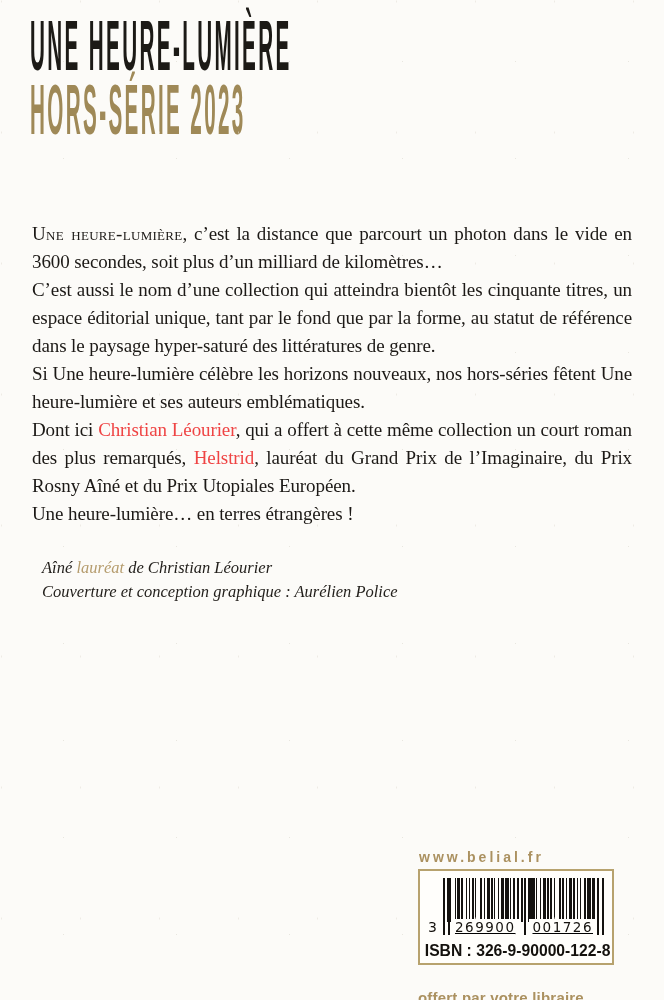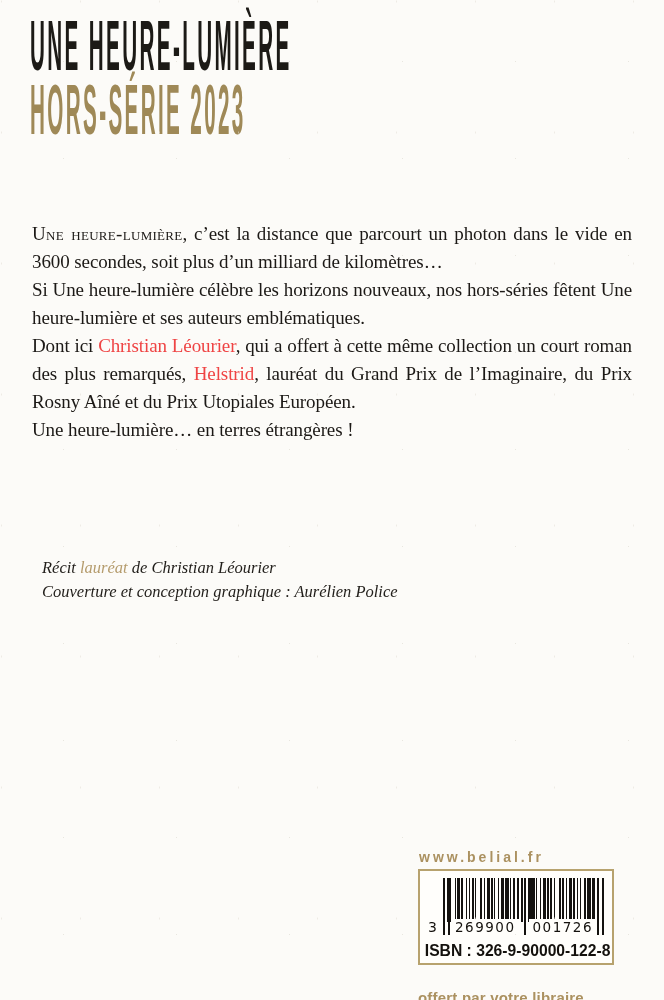--- a/index.html
+++ b/index.html
@@ -112,20 +112,21 @@
   .guard {
     position: absolute; top: 0; height: 57px; width: 7px;
     background: linear-gradient(90deg, #14120f 0 2px, transparent 2px 5px, #14120f 5px 7px);
   }
   .g-left  { left: 15px; }
   .g-mid   { left: 96px; }
   .g-right { right: 0; }
   .digits-row {
     position: absolute; left: 15px; right: 0; top: 41px; height: 18px;
     display: flex;
+    text-decoration: underline;
   }
   .digits-row .sp { flex: none; }
   .sp1 { width: 8px; } .sp2 { width: 9px; } .sp3 { width: 7px; }
   .dg {
     flex: 1;
     background: #fffefb;
     font-family: "DejaVu Sans", sans-serif;
     font-size: 13.5px; line-height: 17px;
     letter-spacing: 1.5px;
     color: #14110d;
@@ -165,27 +166,28 @@
 </head>
 <body>
 
 <div class="page">
 
   <div class="title-line title-main">UNE HEURE-LUMIÈRE</div>
   <div class="title-line title-sub">HORS-SÉRIE 2023</div>
 
   <div class="blurb">
     <p><span class="sc">Une heure-lumière</span><span>, c’est la distance que parcourt un photon dans le vide en 3600 secondes, soit plus d’un milliard de kilomètres…</span></p>
+    <p>C’est aussi le nom d’une collection qui atteindra bientôt les cinquante titres, un espace éditorial unique, tant par le fond que par la forme, au statut de référence dans le paysage hyper-saturé des littératures de genre.</p>
     <p>Si Une heure-lumière célèbre les horizons nouveaux, nos hors-séries fêtent Une heure-lumière et ses auteurs emblématiques.</p>
     <p><span>Dont ici </span><span class="gold-word">Christian Léourier</span><span>, qui a offert à cette même collection un court roman des plus remarqués, </span><span class="gold-word">Helstrid</span><span>, lauréat du Grand Prix de l’Imaginaire, du Prix Rosny Aîné et du Prix Utopiales Européen.</span></p>
     <p>Une heure-lumière… en terres étrangères !</p>
   </div>
 
   <div class="credits">
-    <p><span>Récit </span><span class="gold-it">lauréat</span><span> de Christian Léourier</span></p>
+    <p><span>Aîné </span><span class="gold-it">lauréat</span><span> de Christian Léourier</span></p>
     <p>Couverture et conception graphique : Aurélien Police</p>
   </div>
 
   <div class="footer">
     <div class="website">www.belial.fr</div>
 
     <div class="barcode-box">
       <div class="barcode-area">
         <div class="bars" id="bars">
             <span class="b" style="width: 2.4px;"></span>

